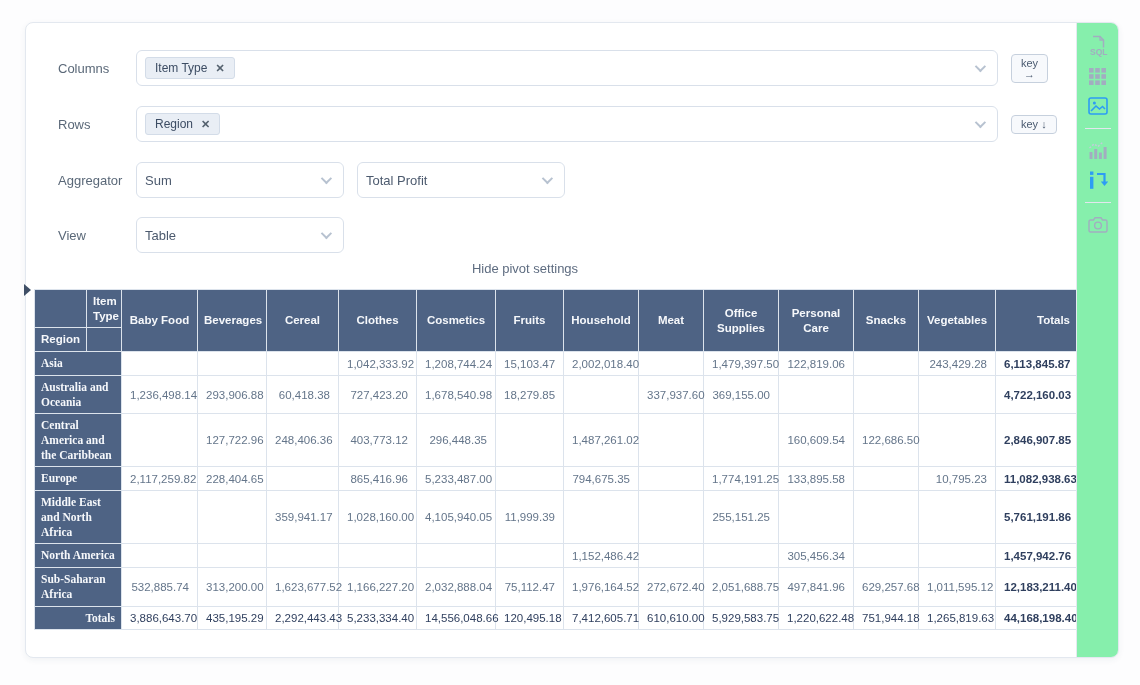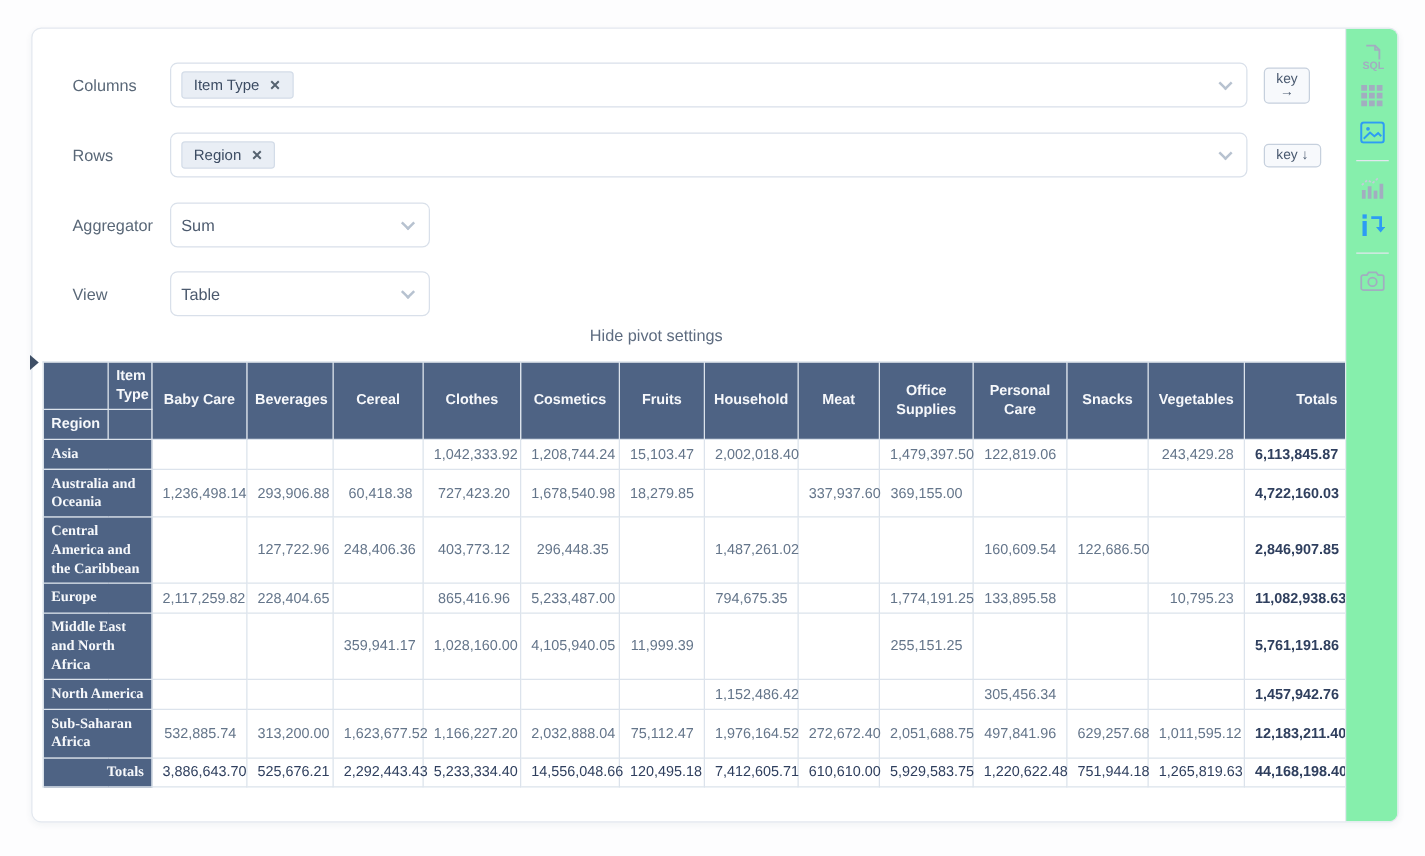--- a/index.html
+++ b/index.html
@@ -101,20 +101,24 @@
       </div>
       <button class="key-btn">
         <span>key ↓</span>
       </button>
     </div>
 
     <div class="setting-row" style="margin-bottom:19px;">
       <div class="setting-label">Aggregator</div>
       <div class="field select">
         <span>Sum</span>
+        <span class="chevron"></span>
+      </div>
+      <div class="field select">
+        <span>Total Profit</span>
         <span class="chevron"></span>
       </div>
     </div>
 
     <div class="setting-row" style="margin-bottom:12px;">
       <div class="setting-label">View</div>
       <div class="field select">
         <span>Table</span>
         <span class="chevron"></span>
       </div>
@@ -138,21 +142,21 @@
             <col style="width: 75px;">
             <col style="width: 75px;">
             <col style="width: 65px;">
             <col style="width: 77px;">
             <col style="width: 81px;">
           </colgroup>
         <thead>
           <tr class="r1">
             <th></th>
             <th>Item Type</th>
-            <th rowspan="2">Baby Care</th>
+            <th rowspan="2">Baby Food</th>
               <th rowspan="2">Beverages</th>
               <th rowspan="2">Cereal</th>
               <th rowspan="2">Clothes</th>
               <th rowspan="2">Cosmetics</th>
               <th rowspan="2">Fruits</th>
               <th rowspan="2">Household</th>
               <th rowspan="2">Meat</th>
               <th rowspan="2">Office Supplies</th>
               <th rowspan="2">Personal Care</th>
               <th rowspan="2">Snacks</th>
@@ -273,21 +277,21 @@
               <td class="val">272,672.40</td>
               <td class="val">2,051,688.75</td>
               <td class="val">497,841.96</td>
               <td class="val">629,257.68</td>
               <td class="val">1,011,595.12</td>
               <td class="row-total">12,183,211.40</td>
             </tr>
             <tr class="totals-row">
               <th class="row-h totals-rowlabel" colspan="2">Totals</th>
               <td class="val">3,886,643.70</td>
-              <td class="val">525,676.21</td>
+              <td class="val">435,195.29</td>
               <td class="val">2,292,443.43</td>
               <td class="val">5,233,334.40</td>
               <td class="val">14,556,048.66</td>
               <td class="val">120,495.18</td>
               <td class="val">7,412,605.71</td>
               <td class="val">610,610.00</td>
               <td class="val">5,929,583.75</td>
               <td class="val">1,220,622.48</td>
               <td class="val">751,944.18</td>
               <td class="val">1,265,819.63</td>

